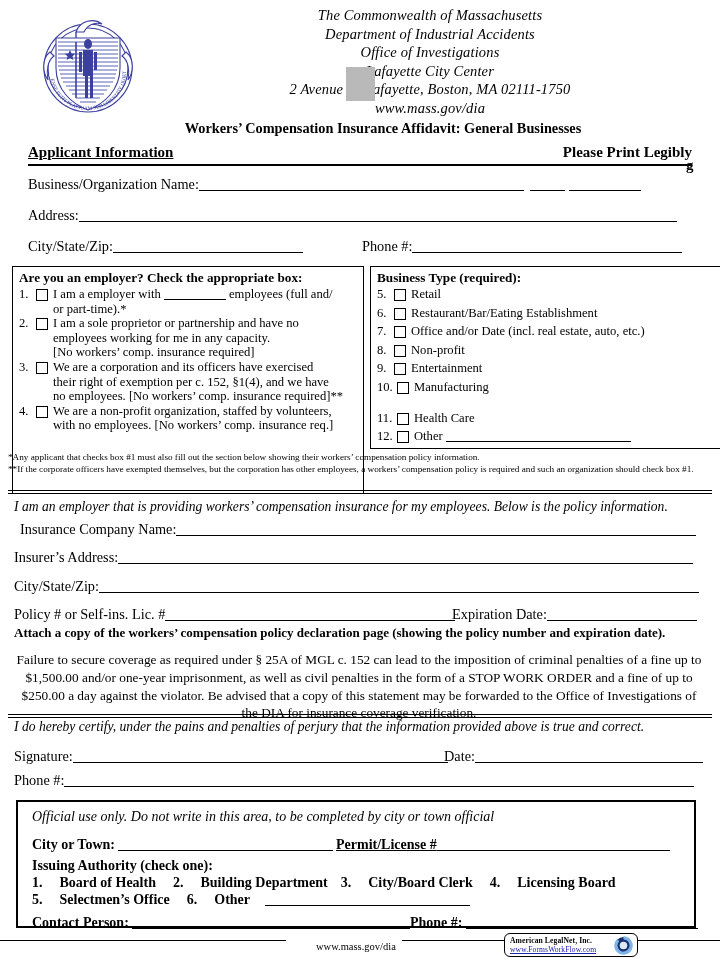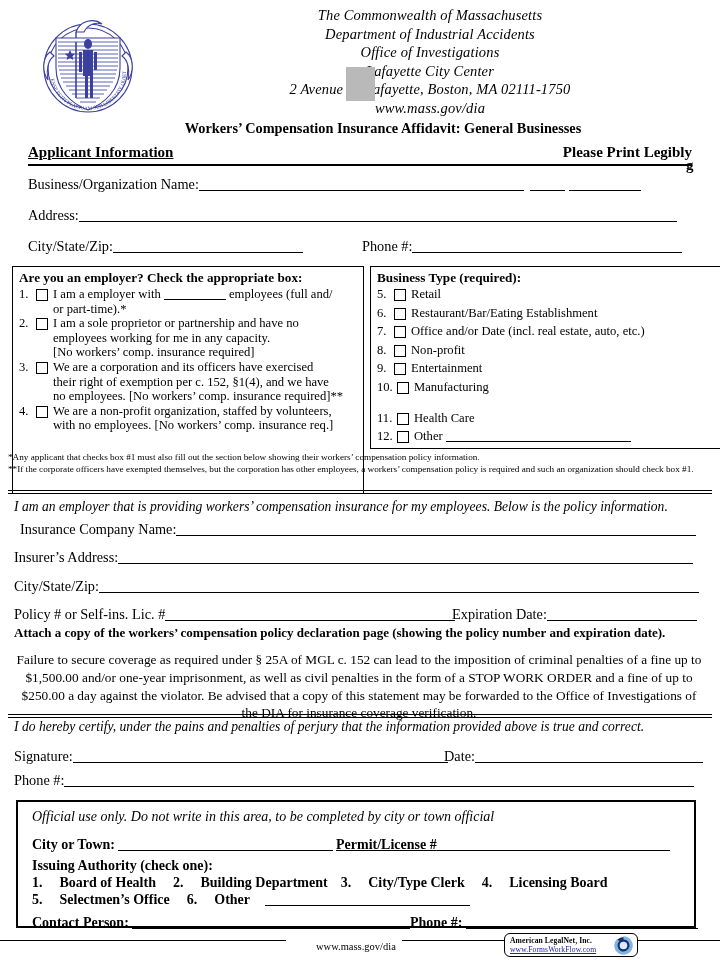--- a/index.html
+++ b/index.html
@@ -487,21 +487,21 @@
       <span>1.</span>
       <span style="display:inline-block;width:10px;"></span>
       <span>Board of Health</span>
       <span style="display:inline-block;width:10px;"></span>
       <span>2.</span>
       <span style="display:inline-block;width:10px;"></span>
       <span>Building Department</span>
       <span style="display:inline-block;width:6px;"></span>
       <span>3.</span>
       <span style="display:inline-block;width:10px;"></span>
-      <span>City/Type Clerk</span>
+      <span>City/Board Clerk</span>
       <span style="display:inline-block;width:10px;"></span>
       <span>4.</span>
       <span style="display:inline-block;width:10px;"></span>
       <span>Licensing Board</span>
     </div>
 
     <div class="ob-line b" style="left:14px; top:90px;">
       <span>5.</span>
       <span style="display:inline-block;width:10px;"></span>
       <span>Selectmen’s Office</span>

